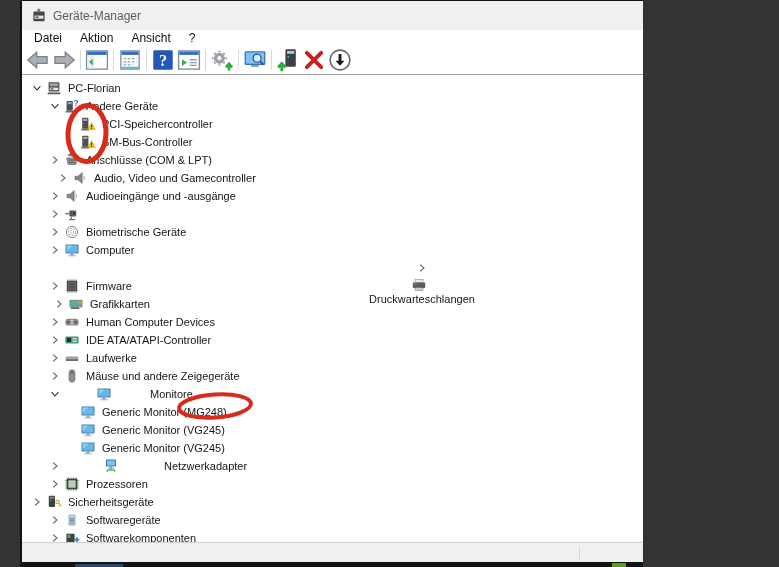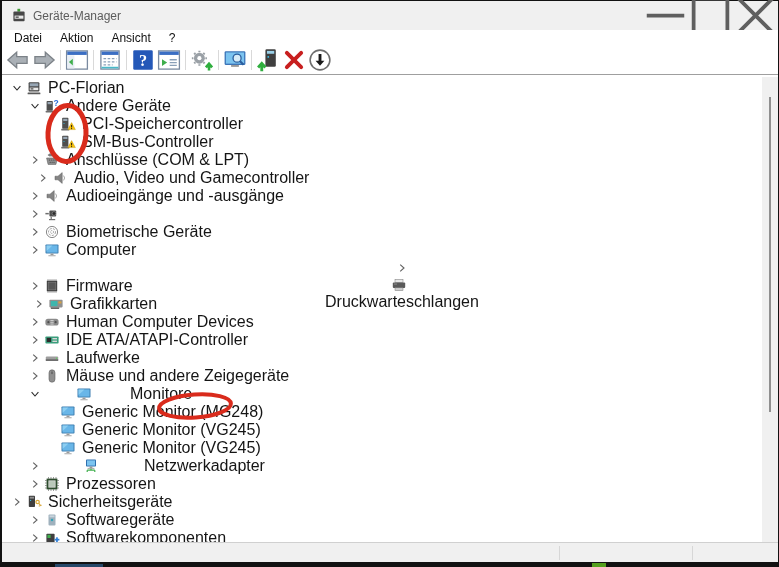--- a/index.html
+++ b/index.html
@@ -1,17 +1,17 @@
 <!DOCTYPE html>
 <html><head>
 <meta charset="utf-8">
 <style>
   html,body{margin:0;padding:0;background:#333;}
-  .screen{position:relative;width:779px;height:567px;background:#121212;overflow:hidden;
-          font-family:"Liberation Sans","DejaVu Sans",sans-serif;-webkit-font-smoothing:antialiased;}
+  .screen{position:relative;width:623px;height:567px;background:#121212;overflow:hidden;
+          font-family:"Liberation Sans","DejaVu Sans",sans-serif;margin-left:20px;-webkit-font-smoothing:antialiased;}
   .remnant{position:absolute;bottom:0;height:4px;}
   .window{position:absolute;left:2px;top:1px;width:776px;height:561px;background:#fff;
           display:flex;flex-direction:column;font-size:12px;color:#1a1a1a;}
   
   .titlebar{height:29px;background:#f0f0f0;display:flex;align-items:center;flex:0 0 auto;}
   .titlebar .app-icon{width:16px;height:16px;margin:0 6px 0 9px;flex:0 0 auto;}
   .titlebar .title{color:#5c5c5c;font-size:12px;flex:1 1 auto;}
   .win-controls{display:flex;height:100%;}
   .win-btn{width:45px;height:100%;display:flex;align-items:center;justify-content:center;
            background:transparent;border:0;padding:0;cursor:default;}
@@ -27,21 +27,21 @@
   .tb-btn svg{width:19px;height:19px;}
   .tb-sep{width:1px;height:20px;background:#d9d9d9;margin:0 3px;}
   
   .tree-area{position:relative;flex:1 1 auto;background:#fff;overflow:hidden;}
   .tree{padding-top:4px;}
   .tree-row{height:18px;display:flex;align-items:center;white-space:nowrap;}
   .chev{width:18px;height:18px;display:flex;align-items:center;justify-content:center;flex:0 0 auto;}
   .chev svg{width:10px;height:10px;}
   .ticn{width:16px;height:16px;margin-right:6px;flex:0 0 auto;}
   .ticn svg,.app-icon svg,.icn svg{width:100%;height:100%;display:block;}
-  .tree-lbl{font-size:16px;color:#151515;}
+  .tree-lbl{font-size:11px;color:#151515;}
   
   .vscroll{position:absolute;top:2px;right:0;bottom:0;width:16px;background:#f0f0f0;}
   .vthumb{position:absolute;top:20px;right:7px;width:2px;height:315px;background:#8f8f8f;}
   
   .anno{position:absolute;pointer-events:none;}
   
   .statusbar{height:19px;background:#f0f0f0;border-top:1px solid #d0d0d0;position:relative;flex:0 0 auto;}
   .sb-div{position:absolute;top:3px;bottom:2px;width:1px;background:#d7d7d7;}
 </style>
 </head>

